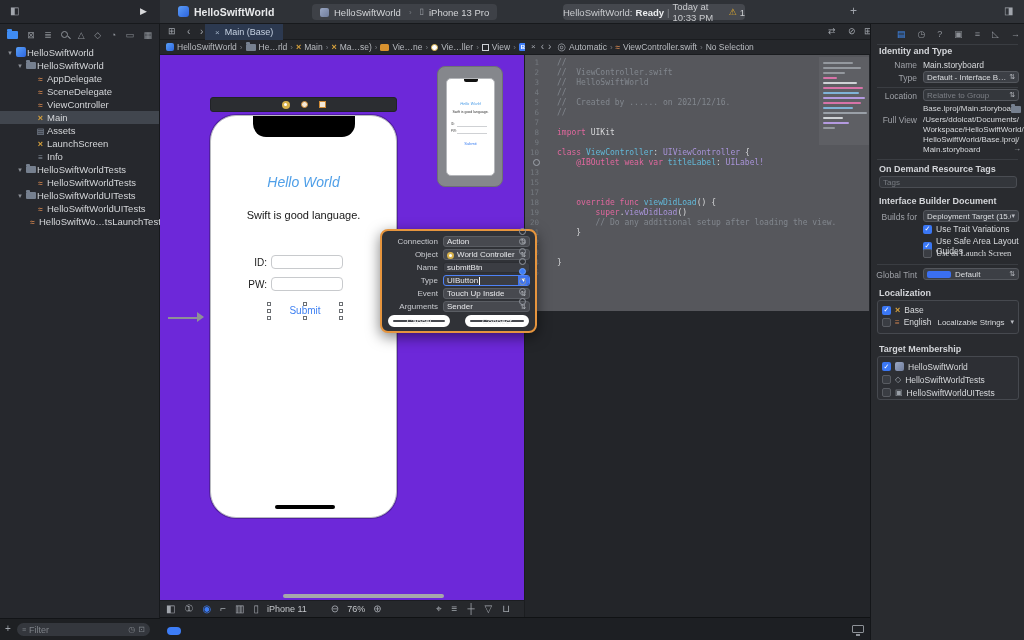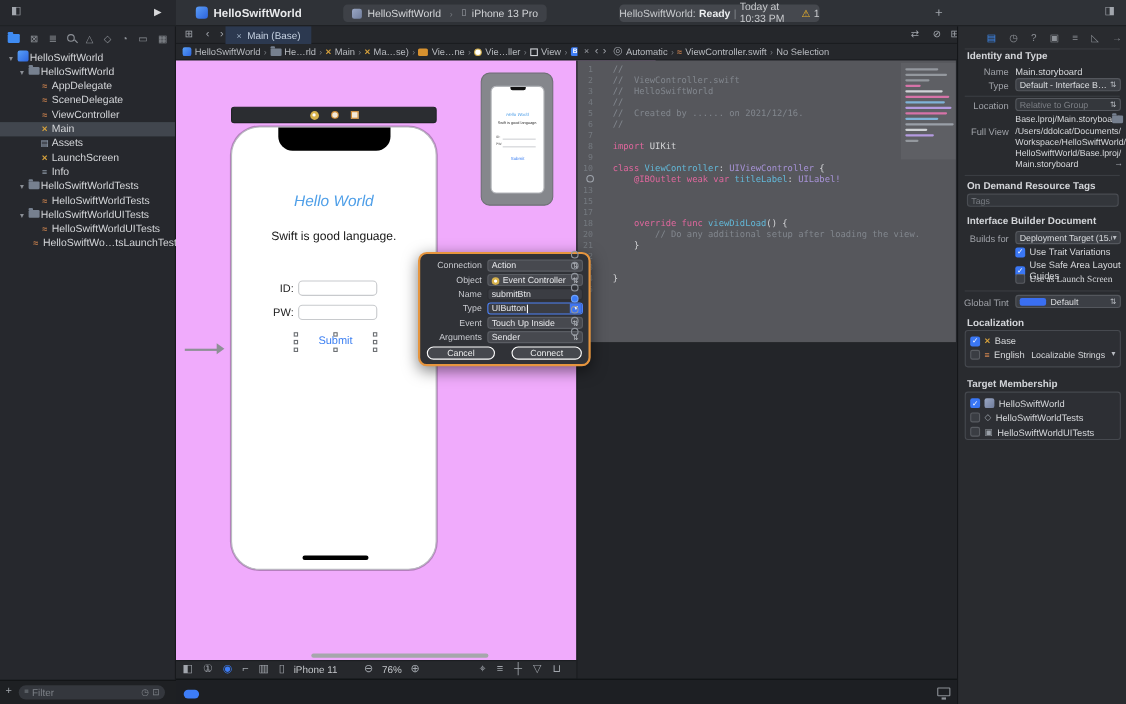--- a/index.html
+++ b/index.html
@@ -50,21 +50,21 @@
 .jb{top:40px;height:15px;background:#25272b;border-bottom:1px solid #1a1c1f;font-size:8.5px;color:#b9bcc1;white-space:nowrap}
 .jb-sb{left:160px;width:365px}
 .jb-code{left:525px;width:345px}
 .jbsep{color:#75797f;margin:0 3px;font-size:8px}
 .jbi{display:inline-flex;align-items:center;gap:3px}
 .b-scene{width:9px;height:7px;background:#d7912f;border-radius:1.5px;display:inline-block}
 .b-vc{width:7px;height:7px;border:1.6px solid #d7b14b;border-radius:50%;background:#fff;display:inline-block}
 .b-view{width:7px;height:7px;border:1.2px solid #cfd2d6;display:inline-block}
 .b-btn{width:8px;height:8px;background:#3d7df7;border-radius:1.5px;color:#fff;font-size:6px;font-weight:bold;display:inline-flex;align-items:center;justify-content:center}
 
-.canvas{left:160px;top:55px;width:436px;height:545px;background:#f0abfc;overflow:hidden}
+.canvas{left:160px;top:55px;width:436px;height:545px;background:#6d28d9;overflow:hidden}
 .scenehdr{left:50px;top:42px;width:187px;height:15px;background:#2b2d31;border:1px solid #212327;border-radius:3px;display:flex;align-items:center;justify-content:center;gap:11px}
 .sh1{width:8px;height:8px;border-radius:50%;background:#d7b14b;position:relative}
 .sh1:after{content:"";position:absolute;left:2.5px;top:2.5px;width:3px;height:3px;border-radius:50%;background:#fff}
 .sh2{width:7px;height:7px;border-radius:50%;border:1.8px solid #cf8a35;background:#f4e9d8}
 .sh3{width:7px;height:7px;border:1.8px solid #cf8a35;background:#f4e9d8}
 .phone{left:50px;top:60px;width:187px;height:403px;background:#fff;border:1px solid #b9bbc0;border-radius:26px;box-shadow:0 0 0 1px rgba(0,0,0,.25)}
 .notch{left:42px;top:0;width:102px;height:21px;background:#000;border-radius:0 0 13px 13px}
 .hello{left:0;top:58px;width:100%;text-align:center;font-size:14px;font-style:italic;color:#4f9fe8}
 .sub{left:0;top:93px;width:100%;text-align:center;font-size:11px;color:#161616}
 .fldlab{font-size:10px;color:#1a1a1a;text-align:right;width:26px}
@@ -100,21 +100,21 @@
 .plab{width:56px;text-align:right;padding-right:5px;color:#c9cbd0;flex:0 0 56px}
 .pctrl{flex:1;height:11px;display:flex;align-items:flex-end;border-radius:3px;padding:0 3px;color:#e8e9ec;font-size:8px;white-space:nowrap;overflow:hidden}
 .psel{background:#47494f;border:1px solid #5a5d63}
 .pinp{background:#3b3d43;border:1px solid #2c2e33}
 .pcombo{background:#3b3d43;border:1px solid #4e82f7;padding-right:0}
 .updn{margin-left:auto;color:#b9bcc2;font-size:7px}
 .combobtn{margin-left:auto;width:11px;height:11px;background:#3e74f0;border-radius:0 2px 2px 0;color:#fff;font-size:7px;display:flex;align-items:center;justify-content:center}
 .cursorbar{width:1px;height:8px;background:#fff;margin-left:1px}
 .objdot{width:7px;height:7px;border-radius:50%;border:2px solid #d7b14b;background:#fff;margin-right:3px;flex:0 0 7px}
 .pbtns{display:flex;justify-content:space-between;margin-top:3px;padding:0 1px}
-.pbtn{height:12px;border:1px solid #ffffff;border-radius:6px;background:#46484e;color:#eceded;font-size:8px;display:flex;align-items:center;justify-content:center}
+.pbtn{height:12px;border:5px solid #ffffff;border-radius:6px;background:#46484e;color:#eceded;font-size:8px;display:flex;align-items:center;justify-content:center}
 
 .inspector{left:870px;top:24px;width:154px;height:616px;background:#292b2f;border-left:1px solid #141619}
 .itabs{position:absolute;left:26px;top:5px;right:4px;display:flex;justify-content:space-between;align-items:center}
 .itabs span{font-size:9px;color:#8d9197}
 .isec{position:absolute;left:8px;font-size:9px;font-weight:bold;color:#d3d5d9}
 .ilab{position:absolute;width:46px;text-align:right;font-size:8.5px;color:#9fa2a8}
 .ival{position:absolute;font-size:8.5px;color:#d7d9dc;white-space:nowrap}
 .idrop{position:absolute;left:52px;width:96px;height:12px;background:#3c3f45;border:1px solid #54575d;border-radius:3px;display:flex;align-items:center;padding:0 3px;font-size:8px;color:#dcdee1;white-space:nowrap;overflow:hidden}
 .idrop.dis{background:#34373c;color:#7c7f85}
 .ihl{position:absolute;left:6px;right:6px;border-top:1px solid #3a3d42}
@@ -410,20 +410,21 @@
           <div class="cl"><span class="ln">6</span><span style="padding-left: 10px;"><span class="tok-c">//</span></span></div>
           <div class="cl"><span class="ln">7</span><span style="padding-left: 10px;"></span></div>
           <div class="cl"><span class="ln">8</span><span style="padding-left: 10px;"><span class="tok-k">import</span><span class="tok-p"> UIKit</span></span></div>
           <div class="cl"><span class="ln">9</span><span style="padding-left: 10px;"></span></div>
           <div class="cl"><span class="ln">10</span><span style="padding-left: 10px;"><span class="tok-k">class</span><span class="tok-p"> </span><span class="tok-t">ViewController</span><span class="tok-p">: </span><span class="tok-l">UIViewController</span><span class="tok-p"> {</span></span></div>
           <div class="cl"><span class="ln"></span><span class="well w-outlet" style="margin: 0px 7px 0px -14px;"></span><span style="width: 0px;"></span><span style="padding-left: 10px;"><span class="tok-k">    @IBOutlet weak var </span><span class="tok-t">titleLabel</span><span class="tok-p">: </span><span class="tok-l">UILabel!</span></span></div>
           <div class="cl"><span class="ln">13</span><span style="padding-left: 10px;"></span></div>
           <div class="cl"><span class="ln">15</span><span style="padding-left: 10px;"></span></div>
           <div class="cl"><span class="ln">17</span><span style="padding-left: 10px;"></span></div>
           <div class="cl"><span class="ln">18</span><span style="padding-left: 10px;"><span class="tok-k">    override func </span><span class="tok-t">viewDidLoad</span><span class="tok-p">() {</span></span></div>
+          <div class="cl"><span class="ln">19</span><span style="padding-left: 10px;"><span class="tok-k">        super</span><span class="tok-p">.</span><span class="tok-l">viewDidLoad</span><span class="tok-p">()</span></span></div>
           <div class="cl"><span class="ln">20</span><span style="padding-left: 10px;"><span class="tok-c">        // Do any additional setup after loading the view.</span></span></div>
           <div class="cl"><span class="ln">21</span><span style="padding-left: 10px;"><span class="tok-p">    }</span></span></div>
           <div class="cl"><span class="ln">22</span><span style="padding-left: 10px;"></span></div>
           <div class="cl"><span class="ln">23</span><span style="padding-left: 10px;"></span></div>
           <div class="cl"><span class="ln">24</span><span style="padding-left: 10px;"><span class="tok-p">}</span></span></div>
           <div class="cl"><span class="ln">25</span><span style="padding-left: 10px;"></span></div>
         </div>
       <div class="abs minimap" id="minimap">
           <div class="mmb" style="background: rgb(148, 152, 158); width: 30px;"></div>
           <div class="mmb" style="background: rgb(148, 152, 158); width: 38px;"></div>
@@ -464,21 +465,21 @@
           <span class="plab">Connection</span>
           <div class="pctrl psel">
             <span>Action</span>
             <span class="updn">⇅</span>
           </div>
         </div>
         <div class="prow">
           <span class="plab">Object</span>
           <div class="pctrl psel">
             <span class="objdot"></span>
-            <span>Event Controller</span>
+            <span>World Controller</span>
             <span class="updn">⇅</span>
           </div>
         </div>
         <div class="prow">
           <span class="plab">Name</span>
           <div class="pctrl pinp">submitBtn</div>
         </div>
         <div class="prow">
           <span class="plab">Type</span>
           <div class="pctrl pcombo">

